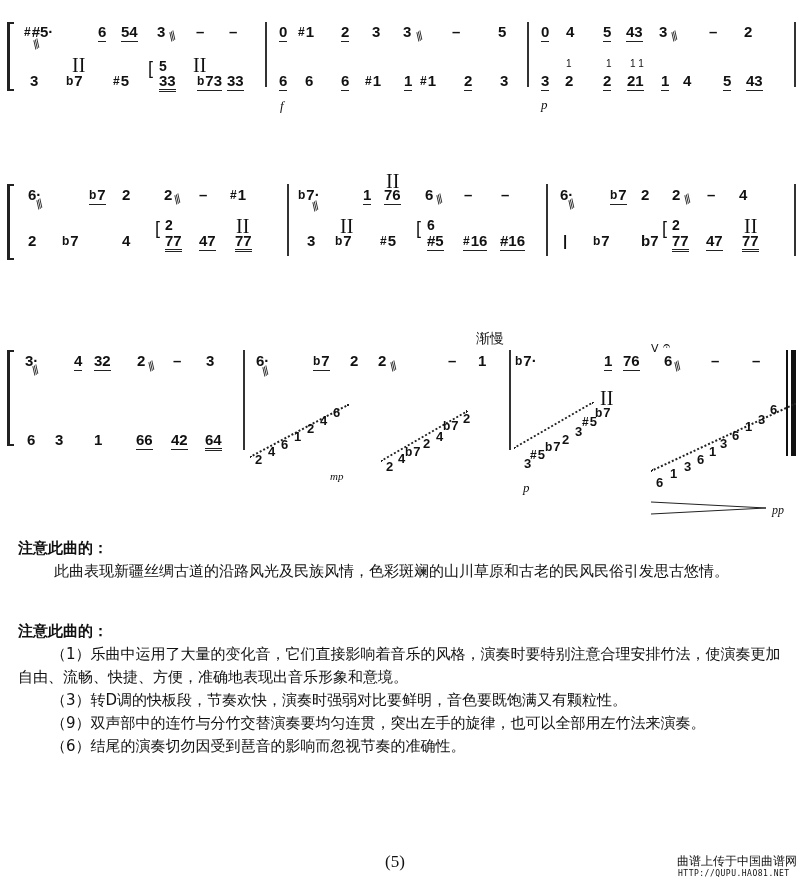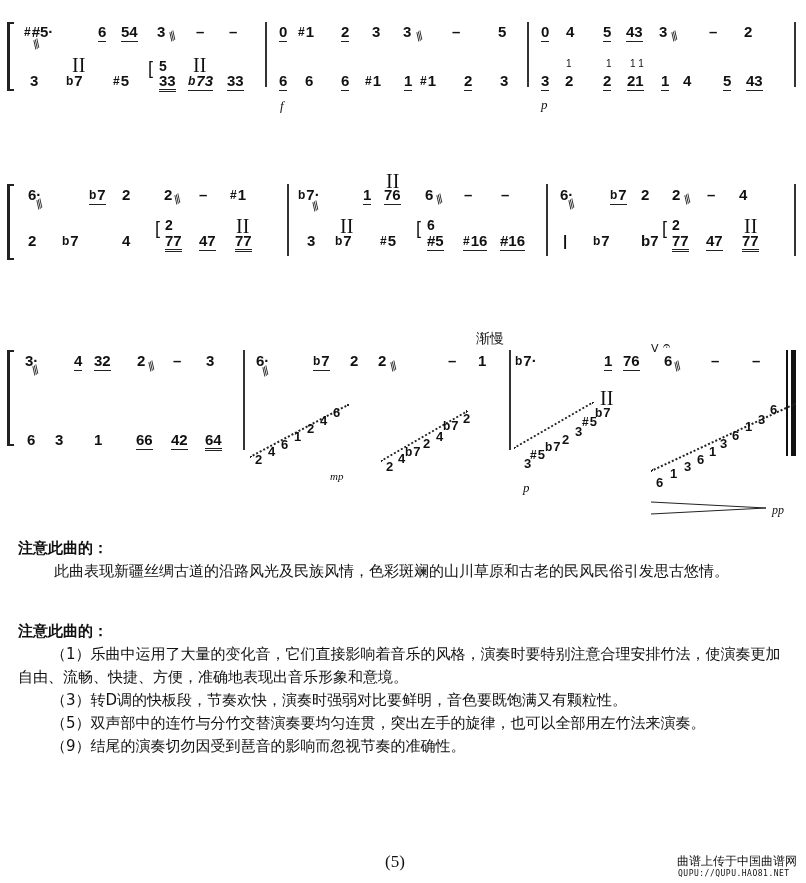--- a/index.html
+++ b/index.html
@@ -65,21 +65,21 @@
   <div class="n" style="left:744px;top:24px;">2</div>
 
   <div class="n" style="left:30px;top:73px;">3</div>
   <div class="roman" style="left:72px;top:54px;">II</div>
   <div class="n" style="left:66px;top:73px;"><span class="acc">b</span>7</div>
   <div class="n" style="left:113px;top:73px;"><span class="acc">#</span>5</div>
   <div class="brk" style="left:148px;top:58px;">[</div>
   <div class="fing" style="left:159px;top:58px;font-size:14px;font-weight:bold;">5</div>
   <div class="n dul" style="left:159px;top:73px;">33</div>
   <div class="roman" style="left:193px;top:54px;">II</div>
-  <div class="n ul" style="left:188px;top:73px;font-style:italic;"><span class="acc">b</span>73</div>
+  <div class="n ul" style="left:197px;top:73px;"><span class="acc">b</span>73</div>
   <div class="n ul" style="left:227px;top:73px;">33</div>
 
   <div class="n ul" style="left:279px;top:73px;">6</div>
   <div class="n" style="left:305px;top:73px;">6</div>
   <div class="n ul" style="left:341px;top:73px;">6</div>
   <div class="n" style="left:365px;top:73px;"><span class="acc">#</span>1</div>
   <div class="n ul" style="left:404px;top:73px;">1</div>
   <div class="n" style="left:420px;top:73px;"><span class="acc">#</span>1</div>
   <div class="n ul" style="left:464px;top:73px;">2</div>
   <div class="n" style="left:500px;top:73px;">3</div>
@@ -259,19 +259,19 @@
 
 <div class="text" style="top:537px;left:18px;">
   <div class="heading">注意此曲的：</div>
   <p class="para">此曲表现新疆丝绸古道的沿路风光及民族风情，色彩斑斓的山川草原和古老的民风民俗引发思古悠情。</p>
 </div>
 
 <div class="text" style="top:620px;left:18px;">
   <div class="heading">注意此曲的：</div>
   <p class="item">（1）乐曲中运用了大量的变化音，它们直接影响着音乐的风格，演奏时要特别注意合理安排竹法，使演奏更加自由、流畅、快捷、方便，准确地表现出音乐形象和意境。</p>
   <p class="item">（3）转D调的快板段，节奏欢快，演奏时强弱对比要鲜明，音色要既饱满又有颗粒性。</p>
-  <p class="item">（5）双声部中的连竹与分竹交替演奏要均匀连贯，突出左手的旋律，也可以全部用左竹法来演奏。</p>
-  <p class="item">（9）结尾的演奏切勿因受到琶音的影响而忽视节奏的准确性。</p>
+  <p class="item">（9）双声部中的连竹与分竹交替演奏要均匀连贯，突出左手的旋律，也可以全部用左竹法来演奏。</p>
+  <p class="item">（6）结尾的演奏切勿因受到琶音的影响而忽视节奏的准确性。</p>
 </div>
 
 <div class="pagenum">(5)</div>
 <div class="wm1">曲谱上传于中国曲谱网</div>
-<div class="wm2">QUPU://QUPU.HAO81.NET</div>
+<div class="wm2">HTTP://QUPU.HAO81.NET</div>
 
 </body></html>

